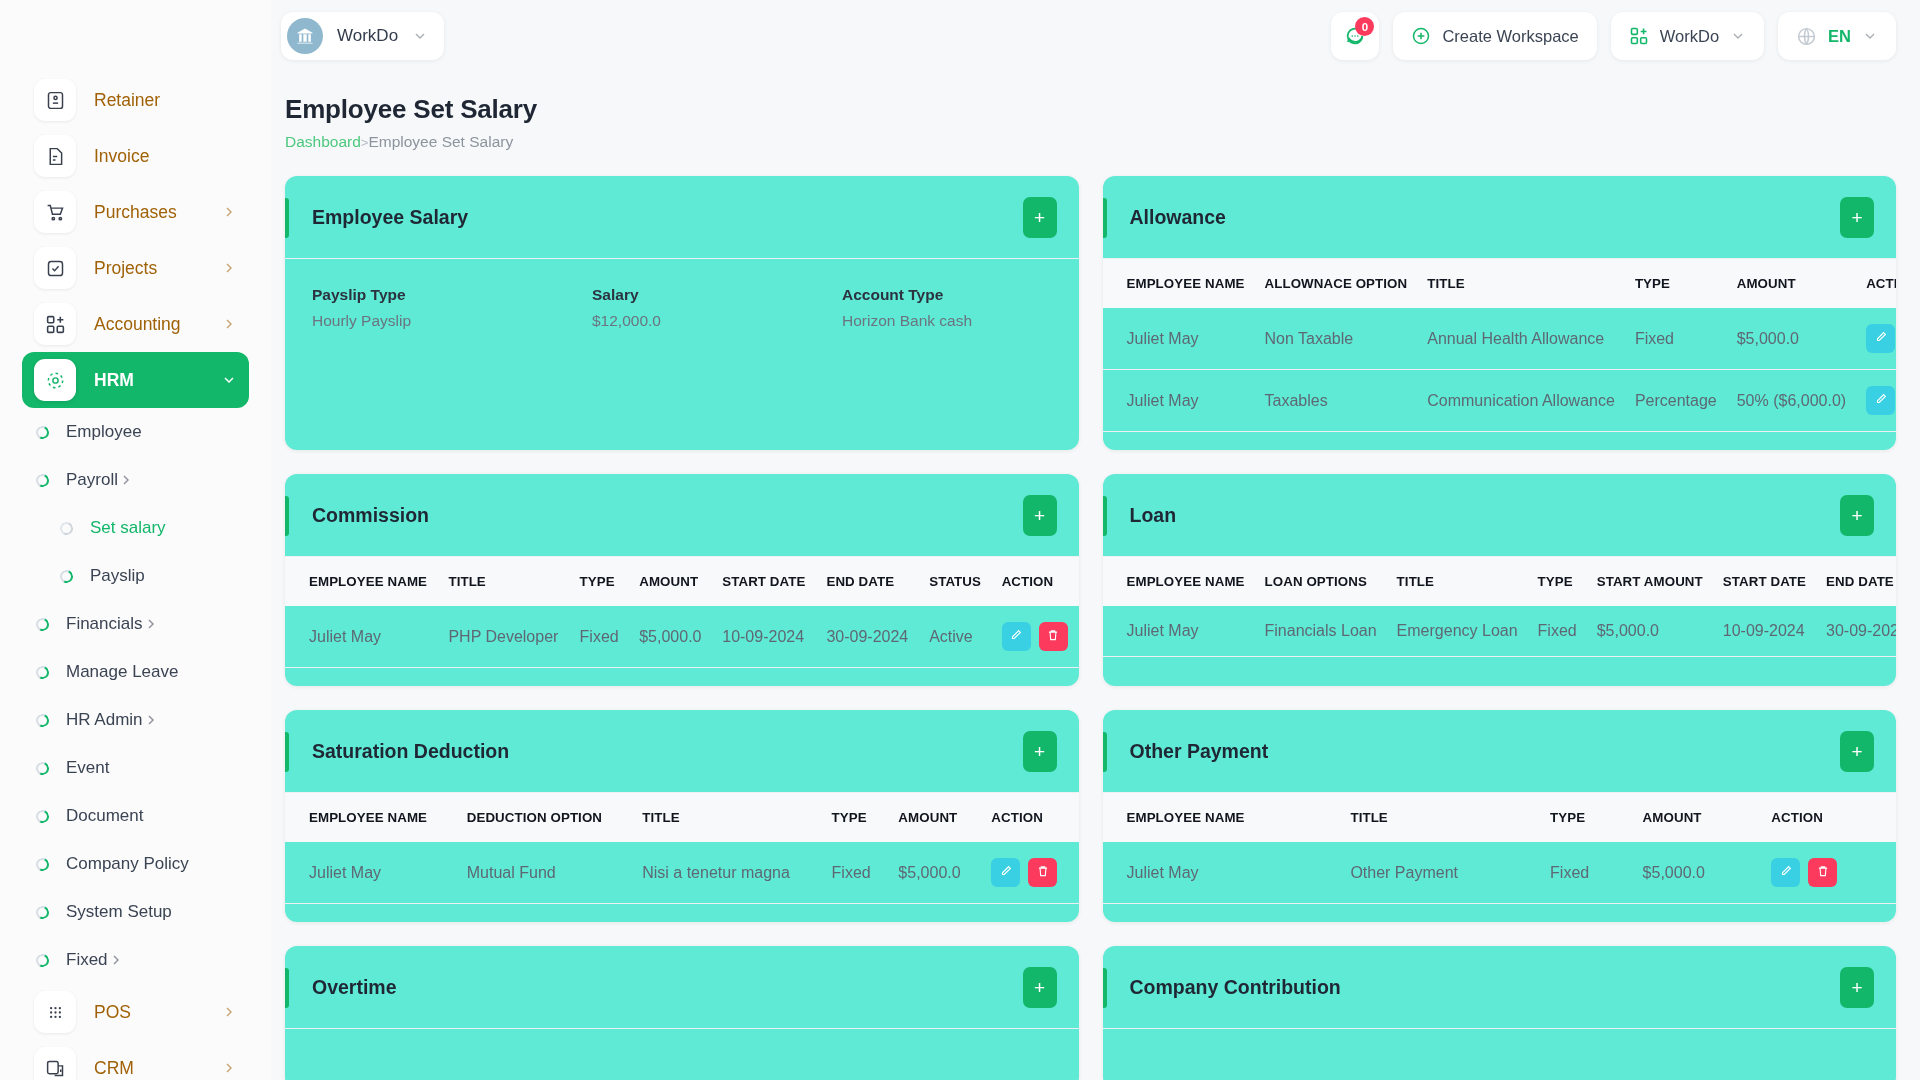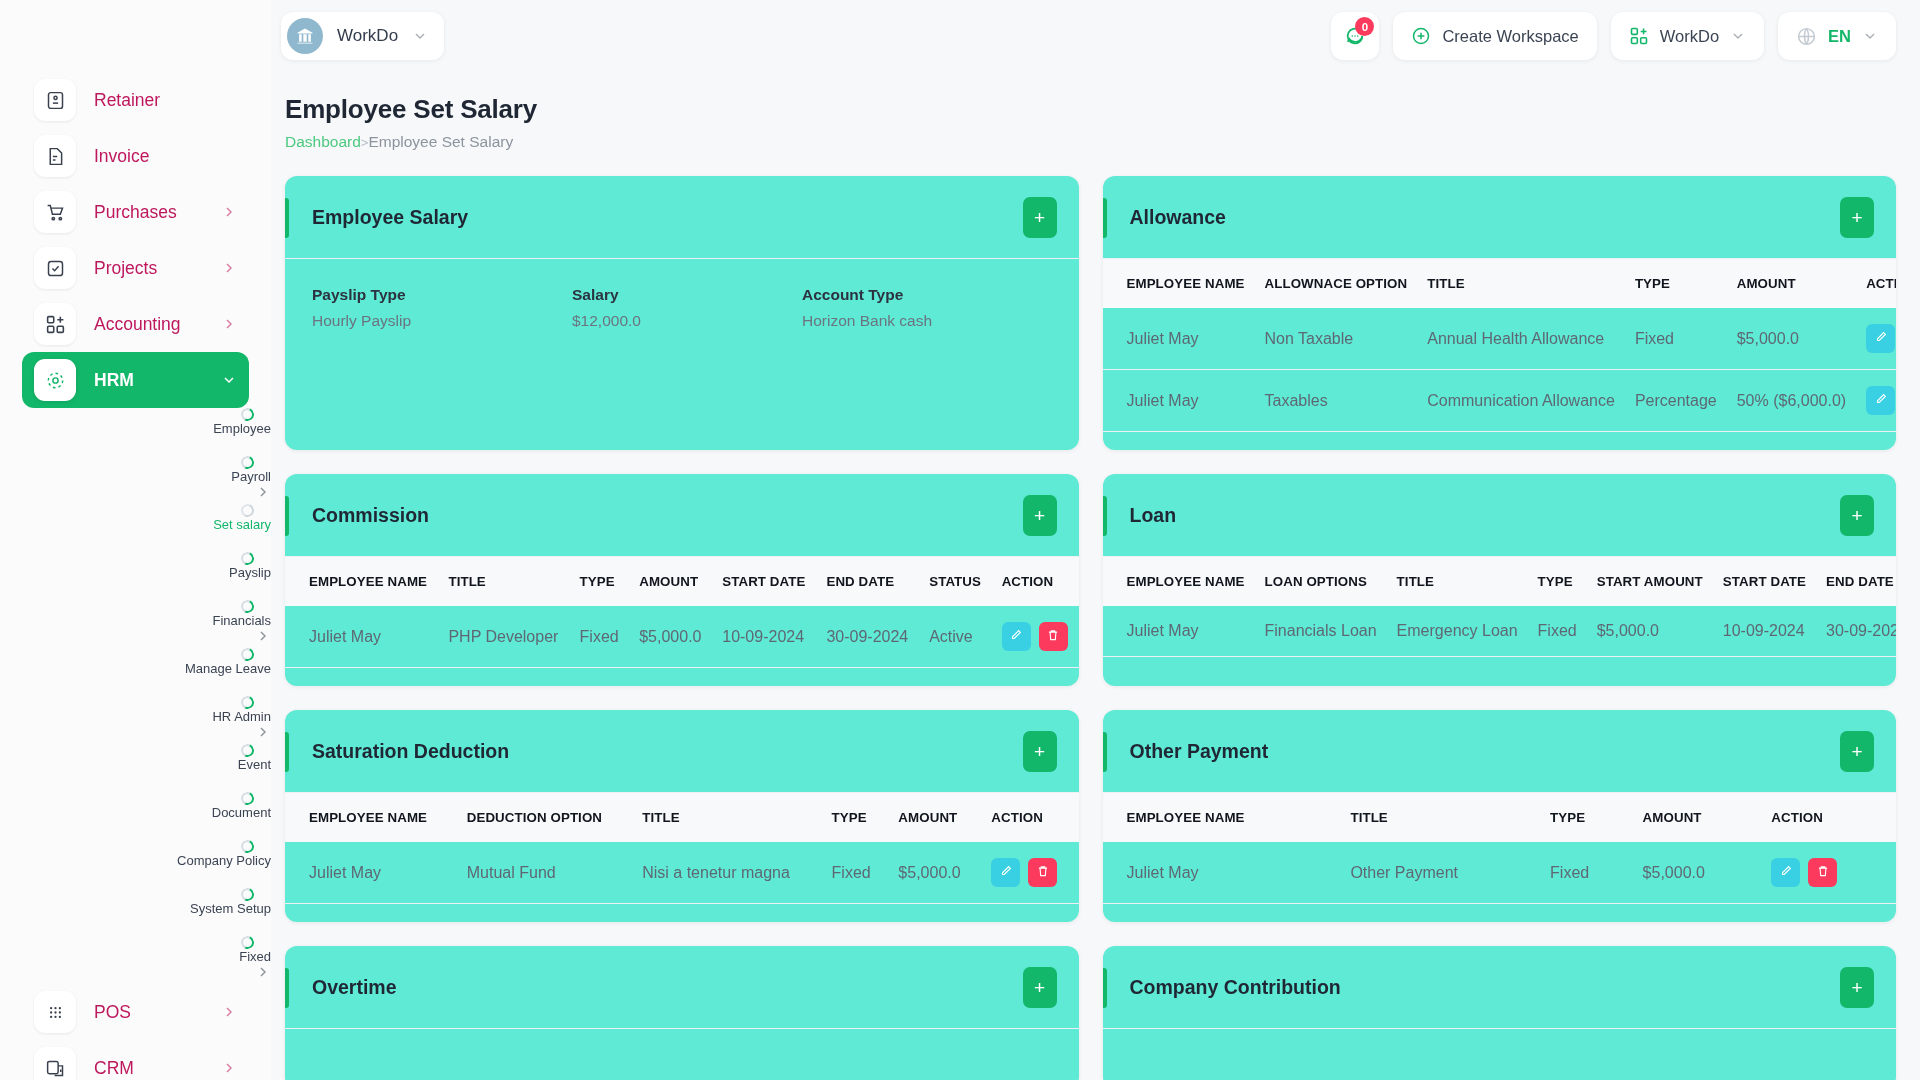--- a/index.html
+++ b/index.html
@@ -17,46 +17,45 @@
     background: #fbfbfc;
     padding: 72px 0 0 0;
     overflow: hidden;
     z-index: 5;
   }
   .nav-item {
     display: flex; align-items: center;
     height: 56px; margin: 0 22px 0 22px;
     padding: 0 12px 0 12px;
     border-radius: 12px;
-    color: #be185d;
+    color: #a16207;
     font-size: 17.5px;
     cursor: pointer;
     position: relative;
   }
   .nav-item.active { background: #13b76a; color: #fff; font-weight: 700; }
   .nav-ico {
     width: 42px; height: 42px; min-width: 42px;
     background: #fff; border-radius: 11px;
     display: flex; align-items: center; justify-content: center;
     box-shadow: 0 1px 3px rgba(20,30,50,.08);
     margin-right: 18px;
   }
   .nav-item.active .nav-ico { box-shadow: 0 1px 4px rgba(0,0,0,.12); }
   .nav-ico svg { width: 21px; height: 21px; }
   .nav-label { flex: 1; white-space: nowrap; }
   .chev { width: 16px; height: 16px; opacity: .55; }
   .nav-item.active .chev { opacity: 1; }
 
   
   .sub-item {
-    display: flex; align-items: flex-end;
+    display: flex; align-items: center;
     height: 48px; margin-left: 22px; padding-left: 14px;
-    font-size: 13px; color: #3b4453; cursor: pointer;
+    font-size: 17px; color: #3b4453; cursor: pointer;
     position: relative;
-    flex-direction: column;
   }
   .sub-item.lvl2 { padding-left: 38px; }
   .sub-item.sel { color: #12b76a; }
   .dot {
     width: 13px; height: 13px; min-width: 13px; margin-right: 17px;
     border-radius: 50%;
     border: 2.5px solid #d6dde4;
     border-right-color: #13b76a;
     border-bottom-color: #13b76a;
     transform: rotate(-20deg);
@@ -135,21 +134,21 @@
   .plus-btn {
     margin-left: auto; width: 34px; height: 41px;
     background: #12b76a; border-radius: 7px; border: none;
     color: #fff; font-size: 19px; line-height: 1;
     display: flex; align-items: center; justify-content: center;
     cursor: pointer;
   }
   .card-body { padding: 0; }
 
   
-  .summary { display: flex; padding: 27px 27px 32px 27px; }
+  .summary { display: flex; padding: 27px 27px 32px 27px; gap: 20px; }
   .sum-col { min-width: 0; }
   .sum-col:nth-child(1) { width: 260px; }
   .sum-col:nth-child(2) { width: 230px; }
   .sum-lbl { font-size: 15.5px; font-weight: 700; color: #2b3340; }
   .sum-val { font-size: 15.5px; color: #6b7480; margin-top: 8px; }
 
   
   .tbl-wrap { overflow: hidden; }
   table { width: 100%; border-collapse: collapse; table-layout: auto; }
   thead tr { background: #f8f9fb; }

